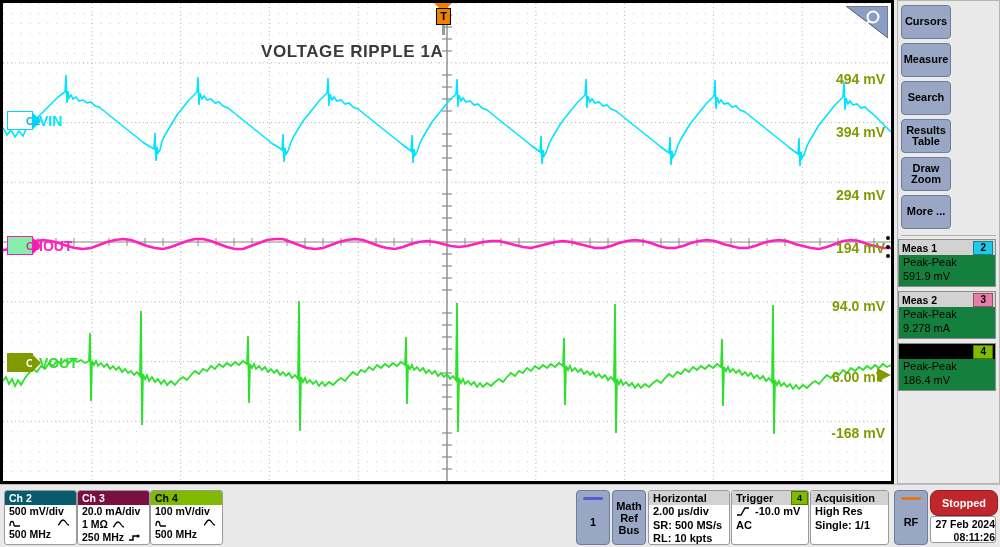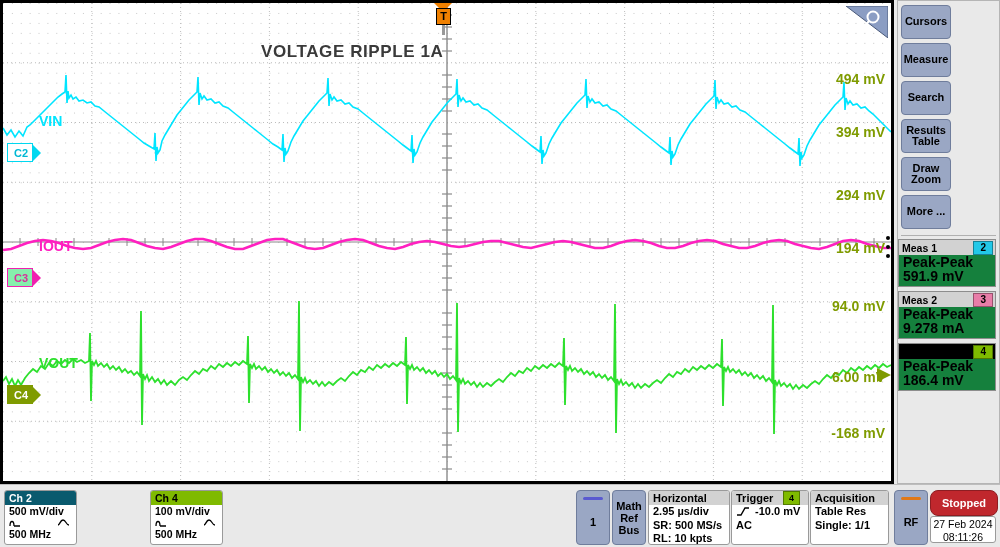--- a/index.html
+++ b/index.html
@@ -11,21 +11,21 @@
   .plot-wrap{position:absolute;left:0;top:0;width:894px;height:484px;
              background:#ffffff;border:3px solid #000;box-sizing:border-box;}
   .plot{position:absolute;left:0;top:0;right:0;bottom:0;overflow:hidden;}
   .gridsvg{position:absolute;left:0;top:0;}
 
   .title-label{position:absolute;left:258px;top:39px;font-size:17px;
       color:#3a3a3a;letter-spacing:.6px;font-weight:600;}
 
   
   .ch-tag{position:absolute;height:19px;line-height:19px;font-size:11px;
-     font-weight:700;padding-left:6px;width:26px;box-sizing:border-box;margin-top:32px;}
+     font-weight:700;padding-left:18px;width:26px;box-sizing:border-box;}
   .ch-tag .pt{position:absolute;right:-9px;top:0;width:0;height:0;
      border-top:9.5px solid transparent;border-bottom:9.5px solid transparent;}
   .ch-tag.c2{left:4px;top:108px;color:#00b8d4;background:#ffffff;
      border:1.5px solid #00d8f0;}
   .ch-tag.c2 .pt{border-left:9px solid #00d8f0;}
   .ch-tag.c3{left:4px;top:233px;color:#d8309a;background:#86efac;
      border:1.5px solid #f020b0;}
   .ch-tag.c3 .pt{border-left:9px solid #f020b0;}
   .ch-tag.c4{left:4px;top:350px;color:#ffffff;background:#7f9b00;
      border:1.5px solid #7f9b00;}
@@ -63,47 +63,47 @@
   .sbtn{width:48px;height:32px;background:#9aa7c4;border:1px solid #6f7d9c;
      border-radius:4px;display:flex;align-items:center;justify-content:center;
      text-align:center;font-size:11px;color:#000;line-height:11.5px;font-weight:600;}
   .divider{height:1px;background:#b0b0b0;margin:2px 3px 3px 3px;}
   .meas{margin:0 3px 4px 0;background:#15803d;border:1px solid #8d8d8d;}
   .meas .hd{height:15px;background:#d2d2d2;display:flex;align-items:center;
      justify-content:space-between;padding:0 2px 0 3px;font-size:10.5px;font-weight:700;color:#000;}
   .meas.sel .hd{background:#000;color:#fff;}
   .chip{font-size:10px;font-weight:700;color:#000;padding:0px 6px;line-height:12px;
         border:1px solid rgba(0,0,0,.35);}
-  .meas .bd{padding:1px 4px 3px 4px;font-size:14px;color:#000;line-height:13.5px;font-weight:700;}
+  .meas .bd{padding:1px 4px 3px 4px;font-size:11px;color:#000;line-height:13.5px;font-weight:400;}
 
   
   .botbar{position:absolute;left:0;top:484px;width:1000px;height:63px;
      background:#e9e9e9;border-top:1px solid #bdbdbd;}
   .chbox{position:absolute;top:5px;width:71px;height:53px;background:#fff;
      border:1px solid #9a9a9a;border-radius:3px;overflow:hidden;}
   .chbox .hd{height:14px;line-height:14px;font-size:10.5px;font-weight:700;
      color:#fff;padding-left:4px;}
   .chbox .ln{font-size:10.5px;color:#000;padding-left:4px;line-height:13px;font-weight:600;
      display:flex;align-items:center;gap:4px;}
   .ibox{position:absolute;top:5px;height:53px;background:#fff;border:1px solid #9a9a9a;
      border-radius:3px;overflow:hidden;}
   .ibox .hd{height:14px;line-height:14px;background:#d2d2d2;font-size:11px;
      font-weight:700;color:#000;padding-left:4px;display:flex;align-items:center;
-     justify-content:space-between;padding-right:8px;}
+     justify-content:space-between;padding-right:0;}
   .ibox .ln{font-size:11px;color:#000;padding-left:4px;line-height:13.5px;font-weight:600;}
   .navbtn{position:absolute;top:5px;background:#9aa7c4;border:1px solid #6f7d9c;
      border-radius:4px;display:flex;flex-direction:column;align-items:center;
      justify-content:center;font-size:11px;font-weight:700;color:#000;line-height:12px;}
   .topline{position:absolute;top:6px;height:3px;border-radius:2px;}
   .stopped{position:absolute;left:930px;top:5px;width:66px;height:24px;background:#c0272d;
      border:1px solid #8d1d22;border-radius:8px;color:#fff;font-size:11px;font-weight:700;
      display:flex;align-items:center;justify-content:center;}
   .dt{position:absolute;left:930px;top:31px;width:66px;height:27px;background:#fff;
      border:1px solid #9a9a9a;border-radius:3px;font-size:10.5px;color:#000;
-     text-align:center;line-height:13px;padding-top:1px;box-sizing:border-box;font-weight:400;}
+     text-align:right;line-height:13px;padding-top:1px;box-sizing:border-box;font-weight:700;}
 </style>
 </head>
 <body>
 
 <div class="app">
 
   <div class="plot-wrap">
     <div class="plot">
       <svg class="gridsvg" width="888" height="478">
         <defs>
@@ -451,20 +451,37 @@
           <path d="M1,8 C1,2 5,2 5,8 M5,8 L11,8" stroke="#000" stroke-width="1.3" fill="none"></path>
         </svg>
         <span style="flex:1"></span>
         <svg width="14" height="10" viewBox="0 0 14 10" style="margin-right:5px">
           <path d="M1,7 C3,7 3,2 6,2 C9,2 9,7 12,7" stroke="#000" stroke-width="1.3" fill="none"></path>
         </svg>
       </div>
       <div class="ln">500 MHz</div>
     </div>
 
+    <div class="chbox" style="left:77px">
+      <div class="hd" style="background:#7a1040">Ch 3</div>
+      <div class="ln">20.0 mA/div</div>
+      <div class="ln">
+        <span>1 MΩ</span>
+        <svg width="14" height="10" viewBox="0 0 14 10">
+          <path d="M1,7 C3,7 3,2 6,2 C9,2 9,7 12,7" stroke="#000" stroke-width="1.3" fill="none"></path>
+        </svg>
+      </div>
+      <div class="ln">
+        <span>250 MHz</span>
+        <svg width="12" height="10" viewBox="0 0 12 10">
+          <path d="M1,7 L5,7 L5,3 L9,3" stroke="#000" stroke-width="1.5" fill="none"></path>
+          <circle cx="10" cy="3" r="1.6" fill="#000"></circle>
+        </svg>
+      </div>
+    </div>
 
     <div class="chbox" style="left:150px">
       <div class="hd" style="background:#7fba00;color:#000">Ch 4</div>
       <div class="ln">100 mV/div</div>
       <div class="ln">
         <svg width="13" height="10" viewBox="0 0 13 10">
           <path d="M1,8 C1,2 5,2 5,8 M5,8 L11,8" stroke="#000" stroke-width="1.3" fill="none"></path>
         </svg>
         <span style="flex:1"></span>
         <svg width="14" height="10" viewBox="0 0 14 10" style="margin-right:5px">
@@ -482,21 +499,21 @@
     <div class="navbtn" style="left:612px;width:32px;height:53px">
       <span>Math</span>
       <span>Ref</span>
       <span>Bus</span>
     </div>
 
     <div class="ibox" style="left:648px;width:80px">
       <div class="hd">
         <span>Horizontal</span>
       </div>
-      <div class="ln">2.95 µs/div</div>
+      <div class="ln">2.00 µs/div</div>
       <div class="ln">SR: 500 MS/s</div>
       <div class="ln">RL: 10 kpts</div>
     </div>
 
     <div class="ibox" style="left:731px;width:76px">
       <div class="hd">
         <span>Trigger</span>
         <span class="chip" style="background:#7fba00;font-size:9px;padding:0 5px">4</span>
       </div>
       <div class="ln" style="display:flex;align-items:center;gap:5px">
@@ -505,21 +522,21 @@
         </svg>
         <span>-10.0 mV</span>
       </div>
       <div class="ln">AC</div>
     </div>
 
     <div class="ibox" style="left:810px;width:77px">
       <div class="hd">
         <span>Acquisition</span>
       </div>
-      <div class="ln">Table Res</div>
+      <div class="ln">High Res</div>
       <div class="ln">Single: 1/1</div>
     </div>
 
     <div class="navbtn" style="left:894px;width:32px;height:53px">
       <div class="topline" style="left:6px;width:20px;background:#e07818"></div>
       <span style="margin-top:8px">RF</span>
     </div>
 
     <div class="stopped">Stopped</div>
     <div class="dt">

